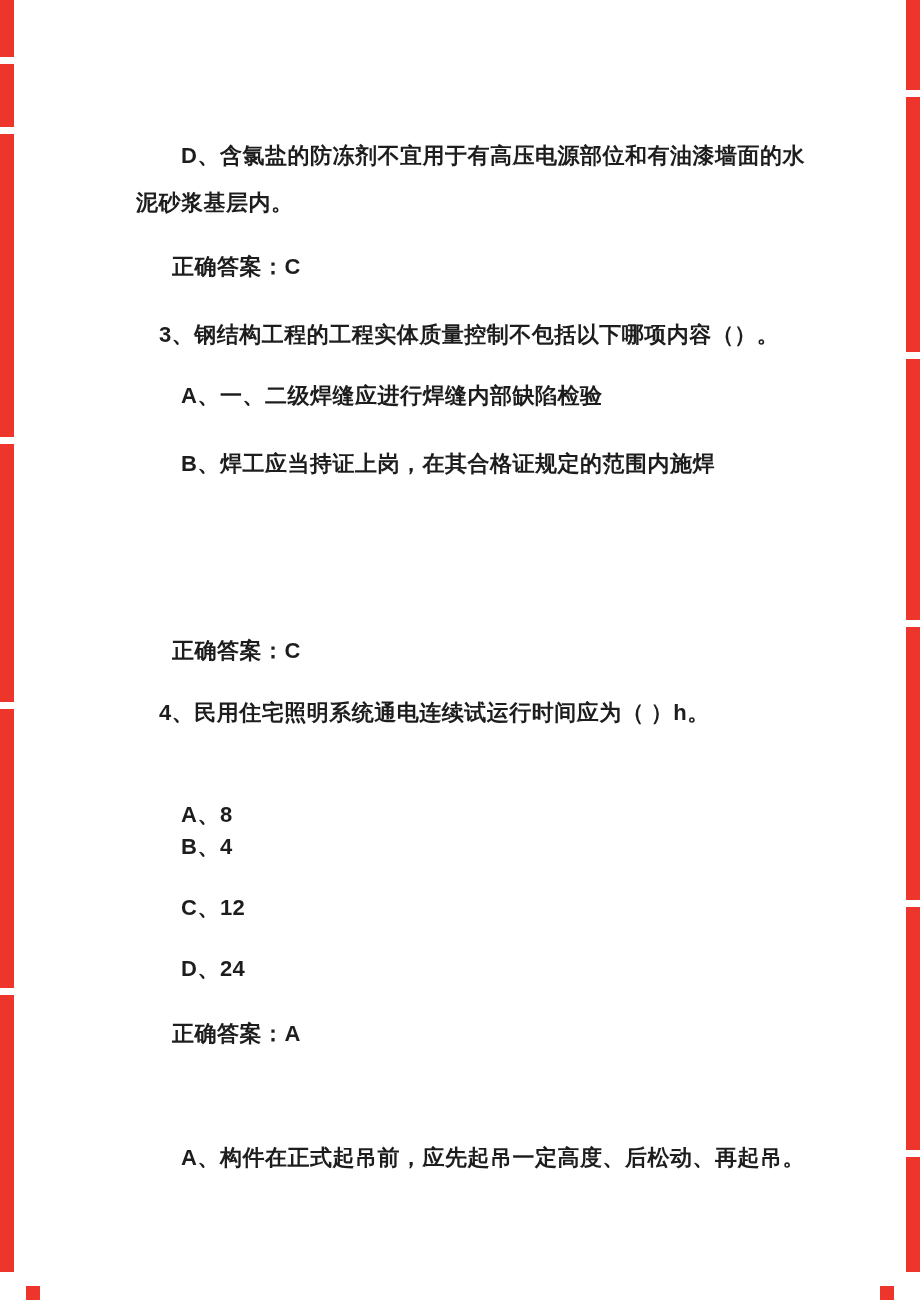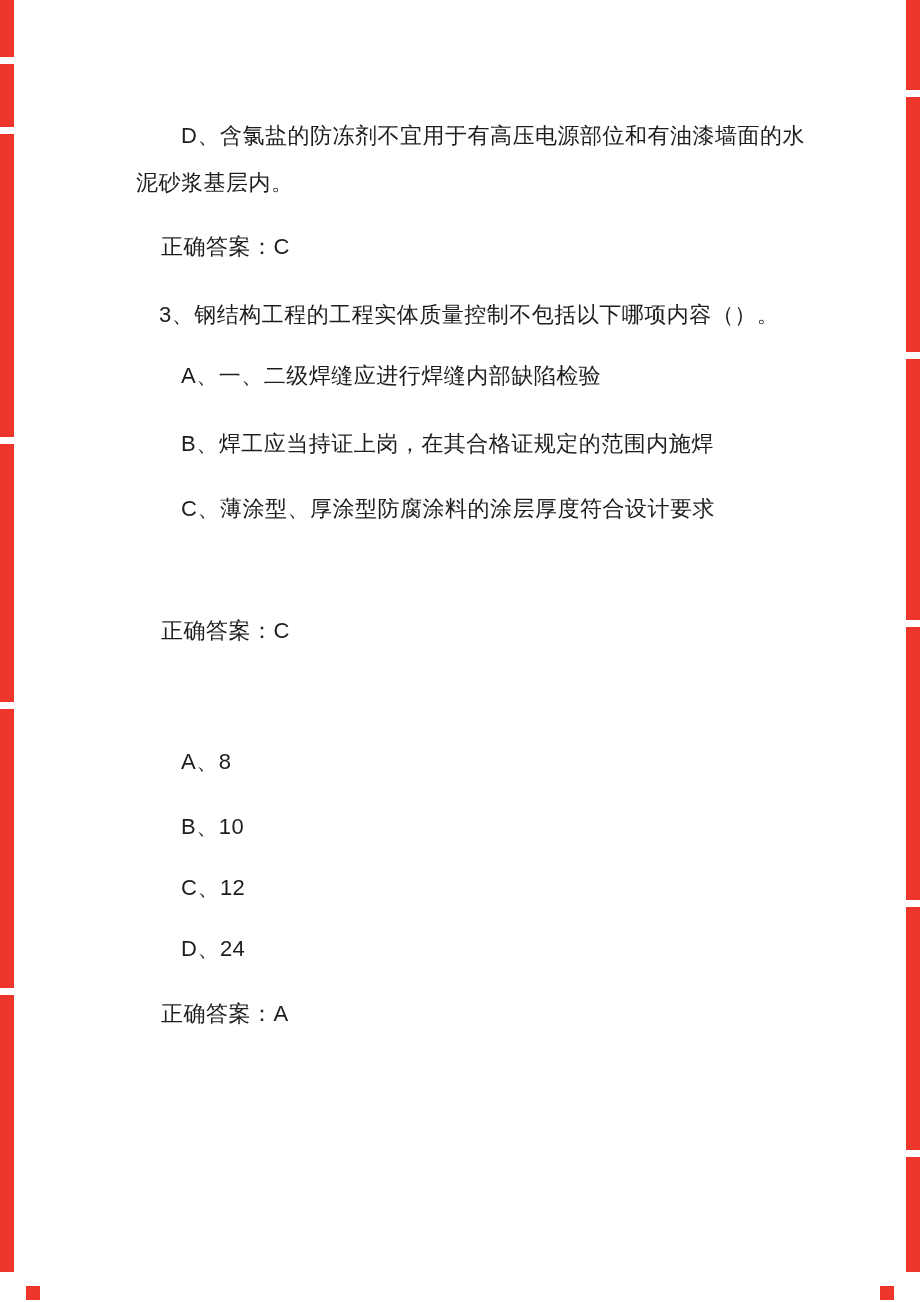--- a/index.html
+++ b/index.html
@@ -45,25 +45,26 @@
     background: var(--accent, #ee352b);
   }
   
   .ln {
     position: absolute;
     white-space: nowrap;
     font-size: 22px;
     line-height: 30px;
     color: var(--ink, #1d1d1d);
     letter-spacing: 0.5px;
-    font-weight: 400;
+    font-weight: 700;
+    margin-top: 20px;
   }
   .ln.q  { left: 159px; }
   .ln.op { left: 181px; }
-  .ln.an { left: 161px; }
+  .ln.an { left: 172px; }
   .ln.cont { left: 136px; }
 </style>
 </head>
 <body>
 
 <div class="page">
 
   <div class="edge edge-left">
     <i class="gap" style="top:57px"></i>
     <i class="gap" style="top:127px"></i>
@@ -81,23 +82,24 @@
   <div class="edge-mark" style="left:26px"></div>
   <div class="edge-mark" style="left:880px"></div>
 
   <div class="ln op" style="top:121px">D、含氯盐的防冻剂不宜用于有高压电源部位和有油漆墙面的水</div>
   <div class="ln cont" style="top:168px">泥砂浆基层内。</div>
   <div class="ln an" style="top:232px">正确答案：C</div>
 
   <div class="ln q" style="top:300px">3、钢结构工程的工程实体质量控制不包括以下哪项内容（）。</div>
   <div class="ln op" style="top:429px">B、焊工应当持证上岗，在其合格证规定的范围内施焊</div>
   <div class="ln op" style="top:361px">A、一、二级焊缝应进行焊缝内部缺陷检验</div>
-  <div class="ln op" style="top:494px">C、薄涂型、厚涂型防腐涂料的涂层厚度符合设计要求</div>
   <div class="ln an" style="top:616px">正确答案：C</div>
 
-  <div class="ln op" style="top:747px">A、8</div>
-  <div class="ln op" style="top:812px">B、10</div>
+  <div class="ln q" style="top:678px">4、民用住宅照明系统通电连续试运行时间应为（ ）h。</div>
+  <div class="ln op" style="top:780px">A、8</div>
+  <div class="ln op" style="top:812px">B、4</div>
   <div class="ln op" style="top:873px">C、12</div>
   <div class="ln op" style="top:934px">D、24</div>
   <div class="ln an" style="top:999px">正确答案：A</div>
 
+  <div class="ln op" style="top:1123px">A、构件在正式起吊前，应先起吊一定高度、后松动、再起吊。</div>
 
 </div>
 
 </body></html>

